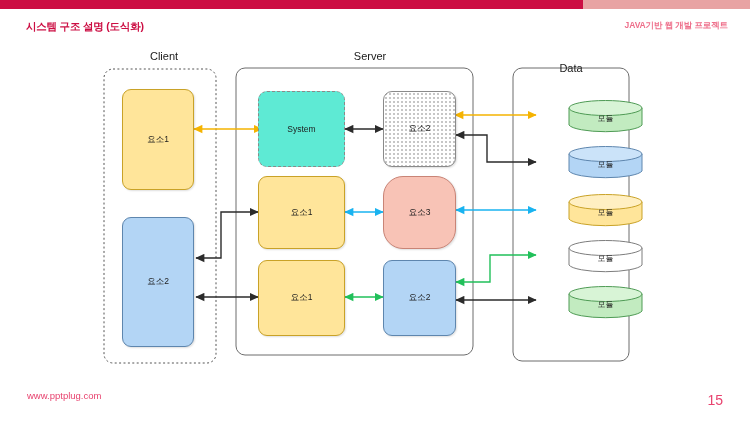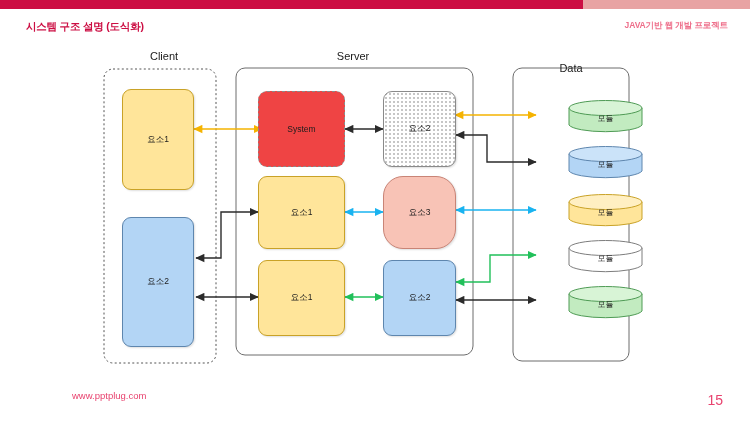--- a/index.html
+++ b/index.html
@@ -25,21 +25,21 @@
   }
   .hdr-right {
     position: absolute; right: 22px; top: 20px;
     font-size: 8.5px; font-weight: bold; color: #EE6E8A;
     letter-spacing: -0.1px; white-space: nowrap;
   }
 
   
   .ftr-url {
     position: absolute; left: 27px; top: 390px;
-    font-size: 9.5px; color: #E8436F; white-space: nowrap; margin-left: 45px;
+    font-size: 9.5px; color: #E8436F; white-space: nowrap;
   }
   .ftr-page {
     position: absolute; right: 27px; top: 392px;
     font-size: 14px; color: #E8436F;
   }
 
   
   .canvas { position: absolute; left: 0; top: 0; width: 700px; height: 422px; }
   .canvas svg { position: absolute; left: 0; top: 0; }
 
@@ -55,21 +55,21 @@
     border: 1px solid #3b82f6;
     border-radius: 9px;
     display: flex; align-items: center; justify-content: center;
     font-size: 8.5px; color: #1d1d1d;
     box-shadow: 1px 1px 2px rgba(0,0,0,0.13);
   }
   .node.yellow { background: #FFE59A; border-color: #C9A227; }
   .node.blue   { background: #B3D5F5; border-color: #5E86AE; }
   .node.pink   { background: #F8C3B6; border-color: #C98476; }
   .node.dashed {
-    background: #ef4444; border: 1px dashed #8a8a8a; box-shadow: none;
+    background: #5eead4; border: 1px dashed #8a8a8a; box-shadow: none;
   }
   .node.dotted {
     background: #ffffff; border: 1px solid #8a8a8a;
     background-image: radial-gradient(#c2c2c2 0.7px, transparent 0.8px);
     background-size: 4px 4px;
   }
   .node .lbl { position: relative; z-index: 2; }
 
   
   .cyl { position: absolute; margin-left: 32px; }
@@ -143,21 +143,21 @@
       <path d="M456,135 L487,135 L487,162 L536,162" fill="none" stroke="#2b2b2b" stroke-width="1.4" marker-end="url(#ah-black)" marker-start="url(#ah-black-r)"></path>
 
       <line x1="456" y1="210" x2="536" y2="210" stroke="#19B3F0" stroke-width="1.4" marker-end="url(#ah-cyan)" marker-start="url(#ah-cyan-r)"></line>
 
       <path d="M456,282 L490,282 L490,255 L536,255" fill="none" stroke="#21C05A" stroke-width="1.4" marker-end="url(#ah-green)" marker-start="url(#ah-green-r)"></path>
 
       <line x1="456" y1="300" x2="536" y2="300" stroke="#2b2b2b" stroke-width="1.4" marker-end="url(#ah-black)" marker-start="url(#ah-black-r)"></line>
     </svg>
 
     <div class="grp-label" style="left:164px; top:50px;">Client</div>
-    <div class="grp-label" style="left:353px; top:50px;">Server</div>
+    <div class="grp-label" style="left:370px; top:50px;">Server</div>
     <div class="grp-label" style="left:571px; top:50px;margin-top:12px;">Data</div>
 
     <div class="node yellow" style="left:122px; top:89px; width:72px; height:101px;">
       <span class="lbl">요소1</span>
     </div>
     <div class="node blue" style="left:122px; top:217px; width:72px; height:130px;">
       <span class="lbl">요소2</span>
     </div>
 
     <div class="node dashed" style="left:258px; top:91px; width:87px; height:76px;">

